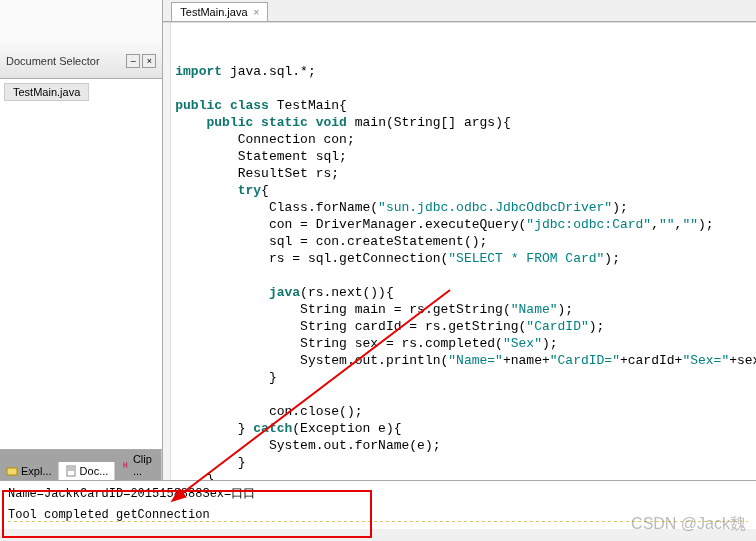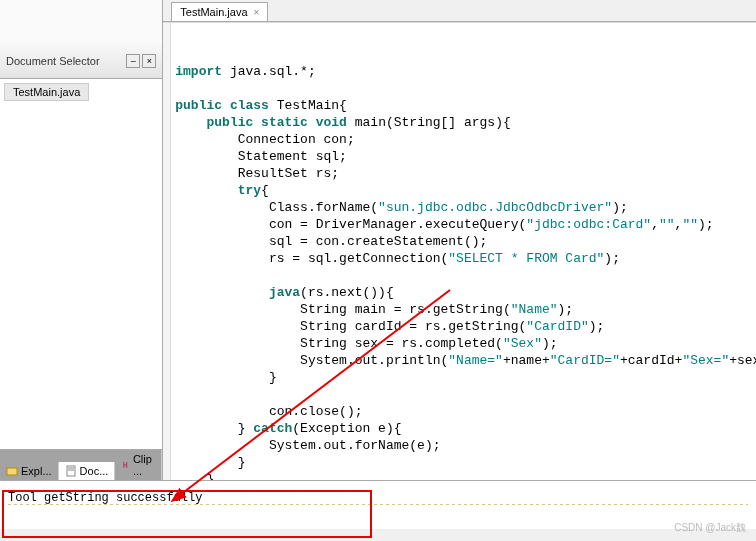--- a/index.html
+++ b/index.html
@@ -22,21 +22,21 @@
 .code-area { flex: 1; background: #fff; border-top: 1px solid #ddd; padding: 6px 2px 6px 12px; font-family: "Consolas","Courier New",monospace; font-size: 13px; line-height: 17px; white-space: pre; overflow: hidden; position: relative; }
 .gutter { position: absolute; left: 0; top: 0; bottom: 0; width: 8px; background: #f4f4f4; border-right: 1px solid #ddd; }
 .kw { color: #0f766e; font-weight: bold; }
 .str { color: #008080; }
 .pl { color: #000; }
 .bottom-panel { border-top: 1px solid #aaa; }
 .tool-header { background: linear-gradient(#f8f8f8,#e4e4e4); padding: 3px 8px; border-bottom: 1px solid #aaa; }
 .tool-body { background: #fff; font-family: "Consolas","Courier New",monospace; font-size: 12px; padding: 4px 8px; height: 48px; position: relative; }
 .redbox { position: absolute; border: 2px solid #e60000; left: 2px; top: 490px; width: 370px; height: 48px; pointer-events: none; }
 .arrow { position: absolute; z-index: 10; pointer-events: none; }
-.watermark { position: absolute; right: 10px; bottom: 6px; color: rgba(120,120,120,0.5); font-size: 10px; font-family: sans-serif; }
+.watermark { position: absolute; right: 10px; bottom: 6px; color: rgba(120,120,120,0.5); font-size: 16px; font-family: sans-serif; }
 .dashed-row { background-image: linear-gradient(to right, #d9c96b 50%, transparent 0); background-size: 6px 1px; background-repeat: repeat-x; background-position: 0 100%; }
 </style>
 </head>
 <body>
 
 <div class="main-area">
   <div class="left-panel">
     <div class="panel-header">
       <span class="title">Document Selector</span>
       <span class="btn">–</span>
@@ -103,22 +103,23 @@
 <span class="pl">            System.out.forName(e);</span>
 <span class="pl">        }</span>
 <span class="pl dashed-row">    }</span>
 
     </div>
   </div>
 </div>
 
 <div class="bottom-panel">
   <div class="tool-body">
+    <div>Name=JackкCardID=2015158888Sex=口口</div>
     <div style="height:6px"></div>
-    <div class="dashed-row">Tool getString successfully</div>
+    <div class="dashed-row">Tool completed getConnection</div>
   </div>
 </div>
 
 <div class="redbox"></div>
 
 <svg class="arrow" style="left:160px; top:280px;" width="300" height="230">
   <defs>
       <marker id="ah" markerWidth="10" markerHeight="10" refX="2" refY="3" orient="auto">
         <path d="M0,0 L0,6 L8,3 z" fill="#e60000"></path>
       </marker>

